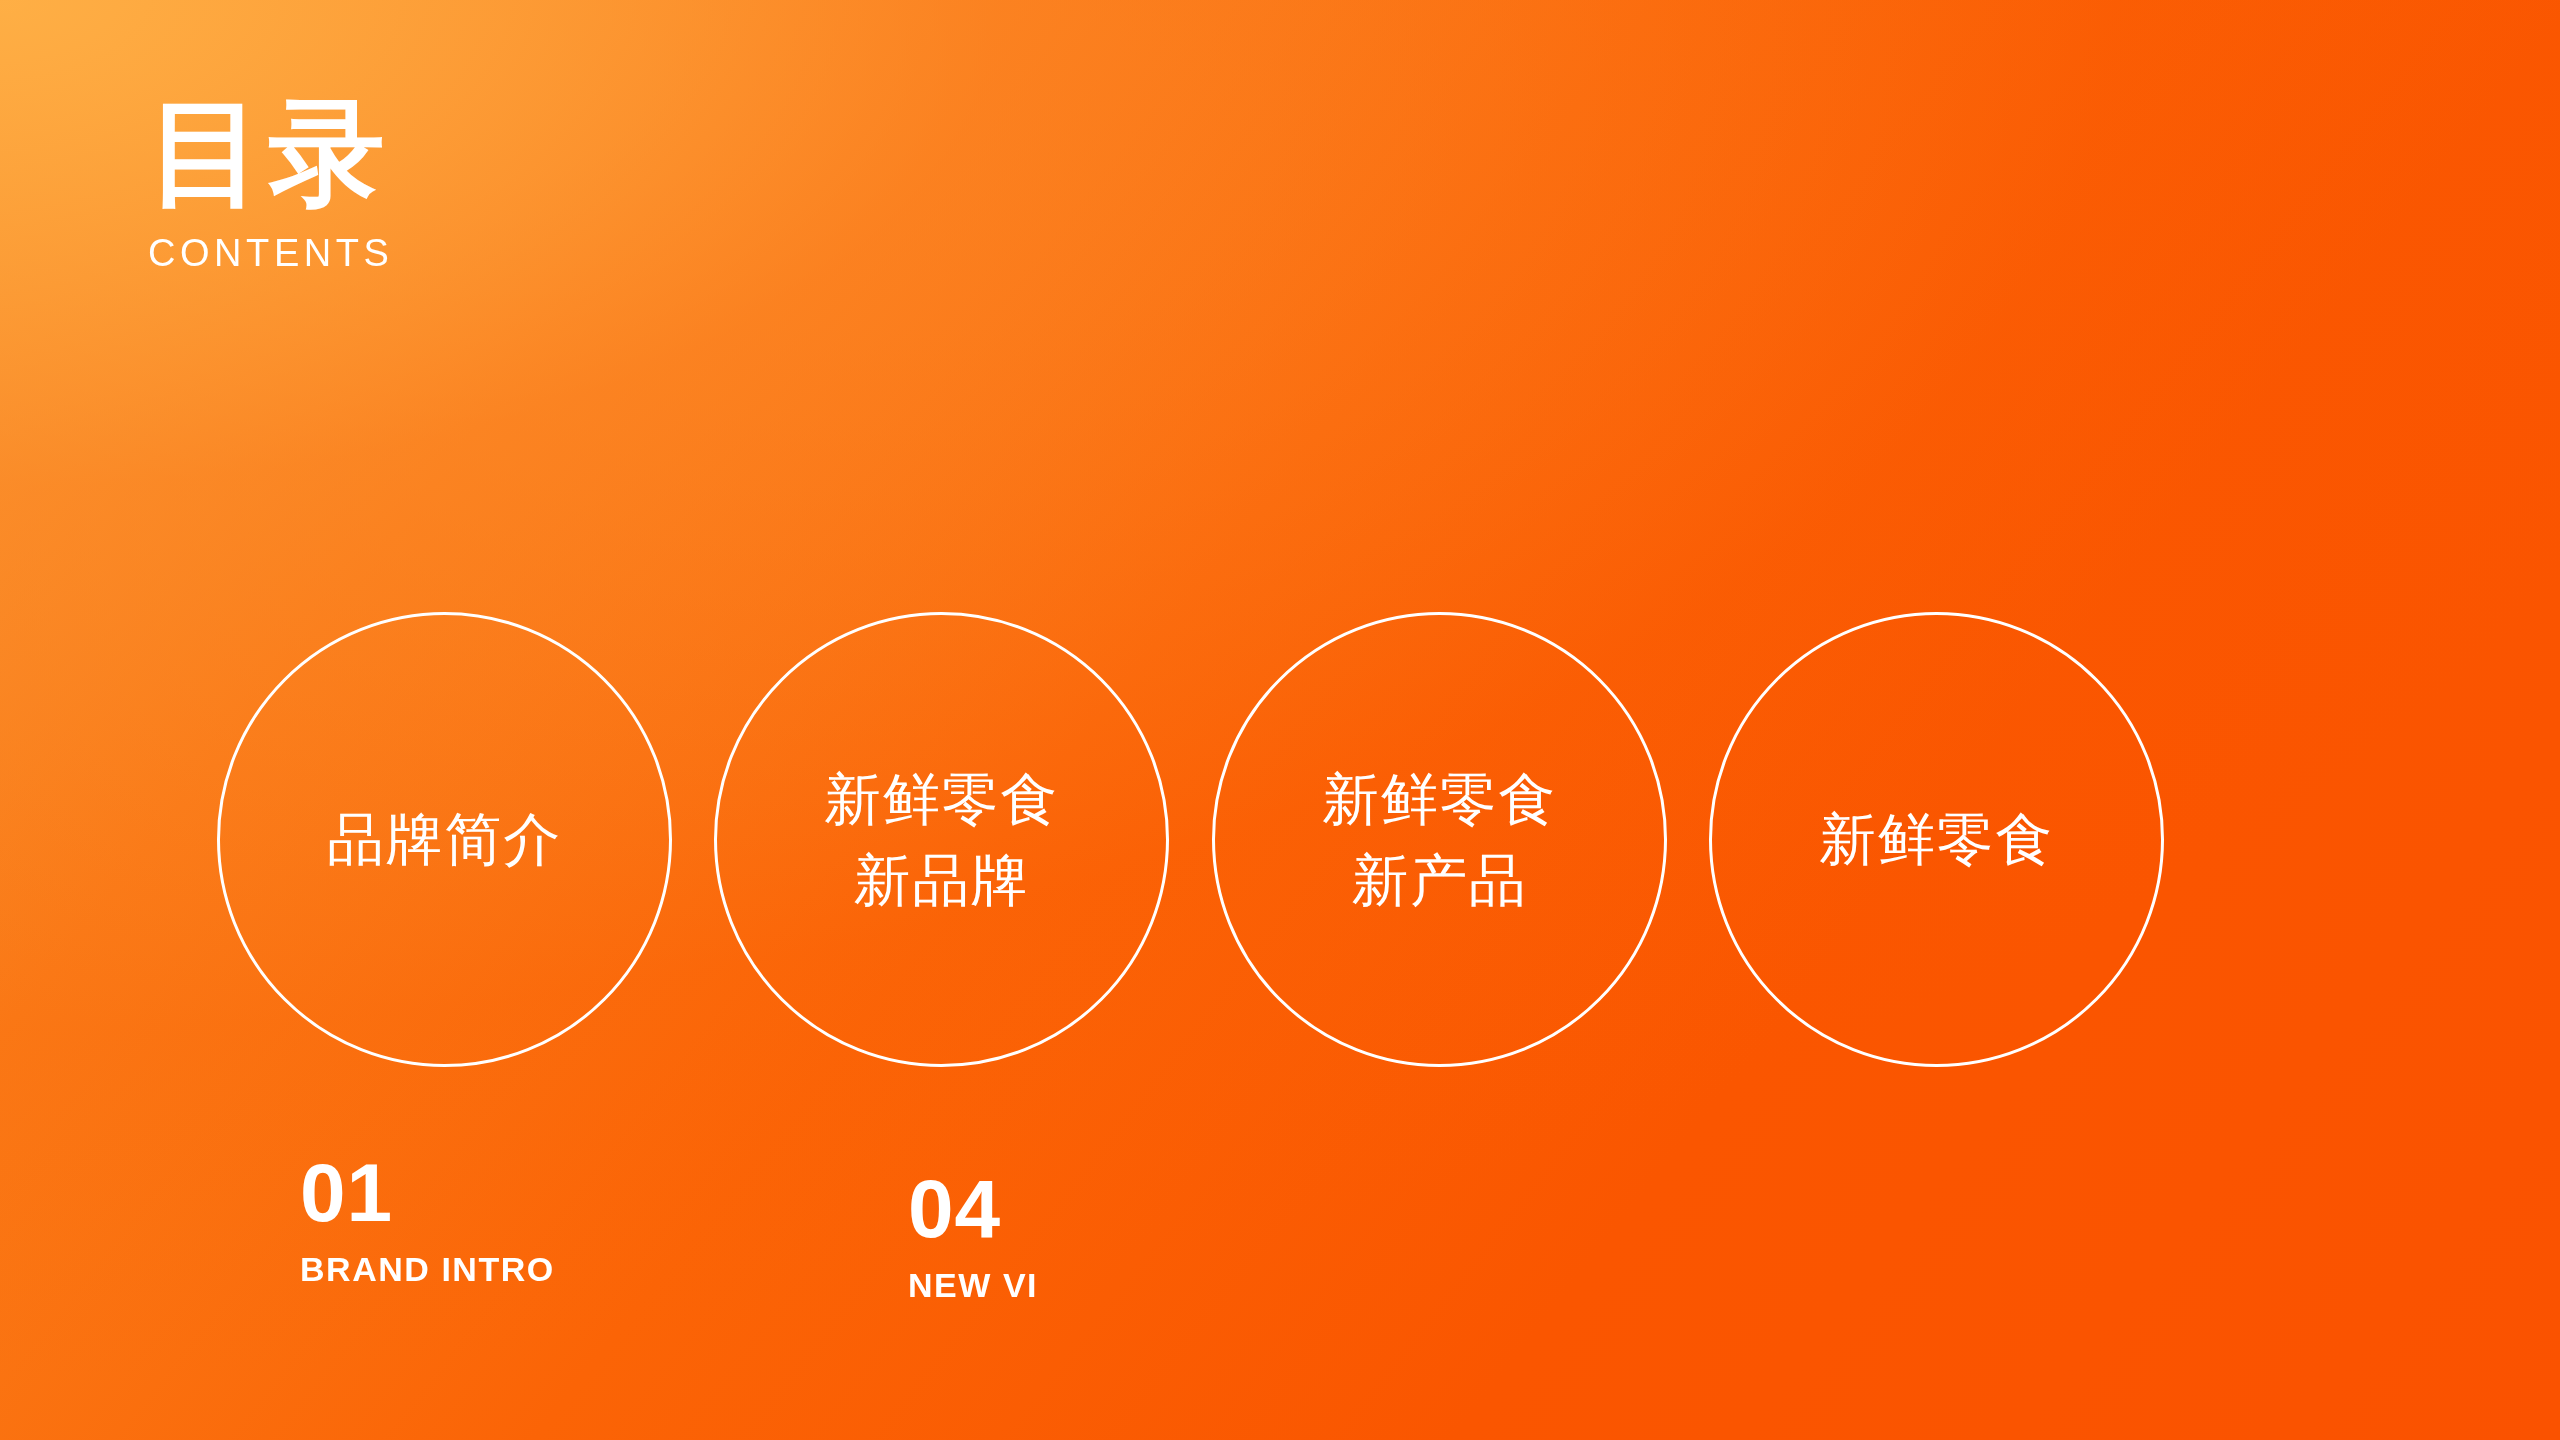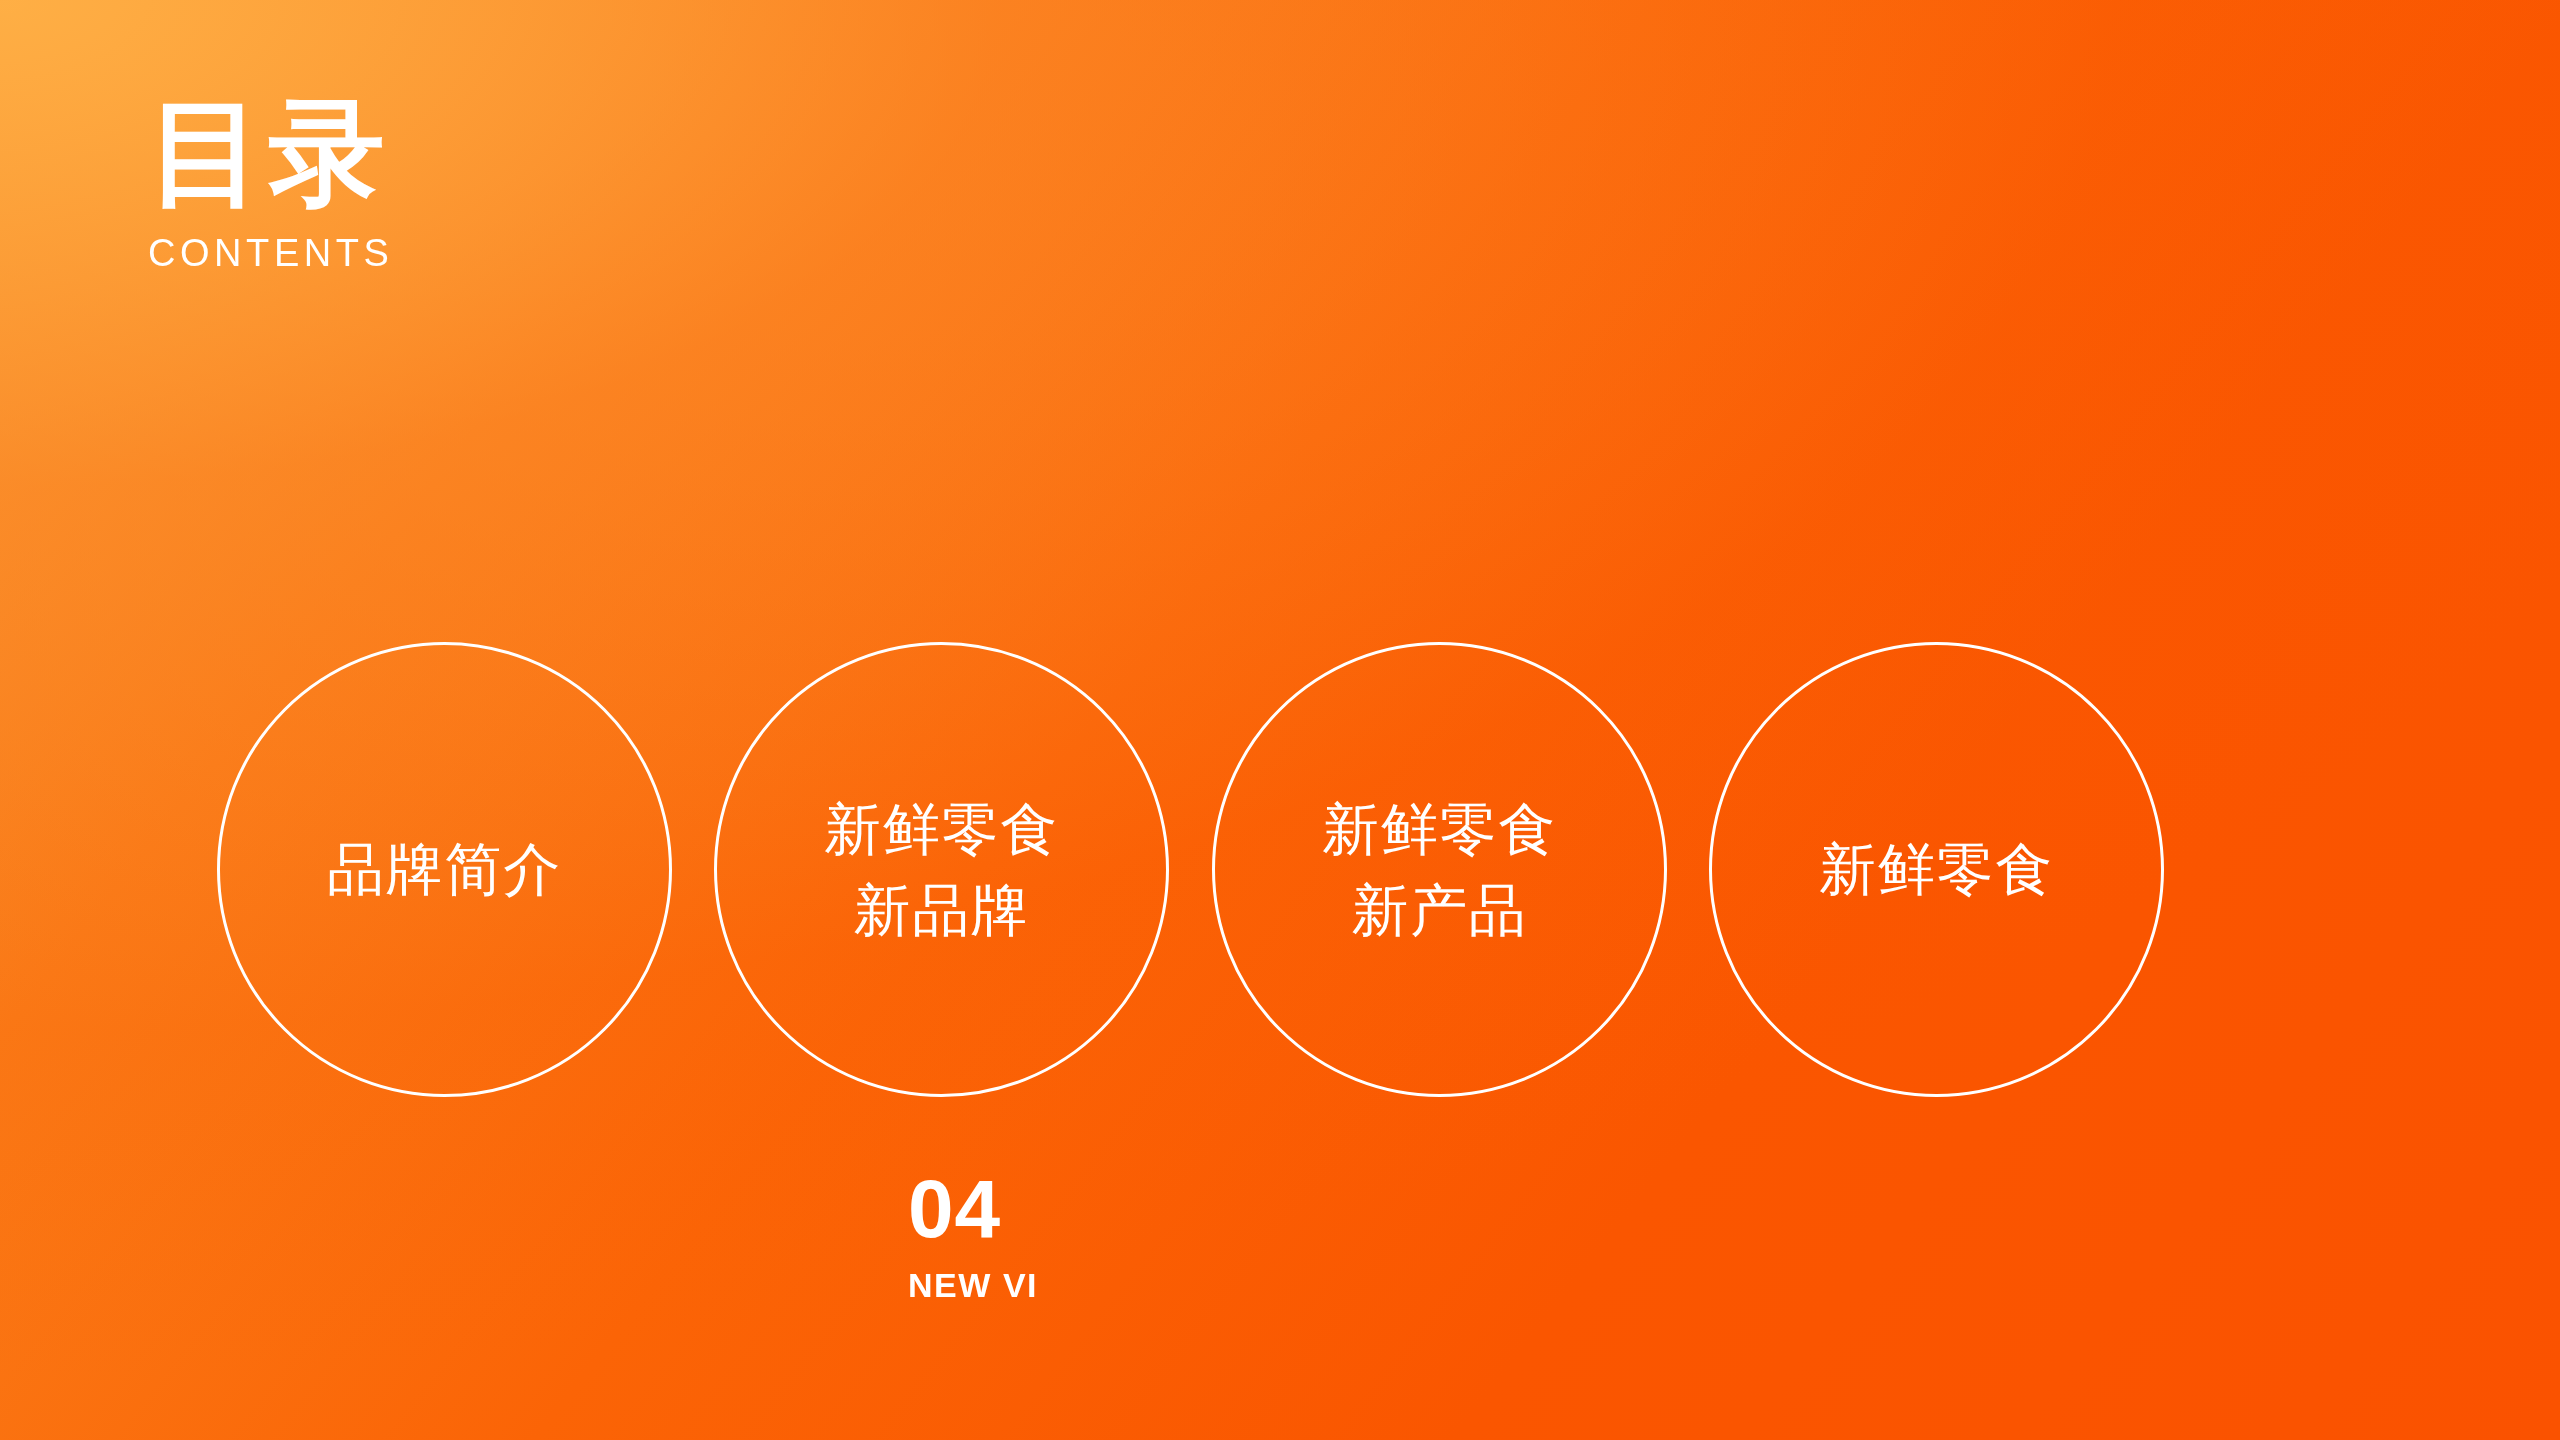--- a/index.html
+++ b/index.html
@@ -44,21 +44,21 @@
     font-size: 38px;
     font-weight: 400;
     letter-spacing: 0.12em;
     white-space: nowrap;
   }
 
   
   .circle-row {
     position: absolute;
     left: 0;
-    top: 642px;
+    top: 612px;
     width: 2560px;
     height: 460px;
   }
   .circle-item {
     position: absolute;
     top: 0;
     width: 455px;
     height: 455px;
   }
   .ring {
@@ -151,20 +151,24 @@
 
     <div class="circle-item c4">
       <div class="ring"></div>
       <div class="circle-text">
         <span class="line">新鲜零食</span>
       </div>
     </div>
 
   </div>
 
+  <div class="caption cap1">
+    <div class="num">01</div>
+    <div class="sub">BRAND INTRO</div>
+  </div>
 
   <div class="caption cap2">
     <div class="num">04</div>
     <div class="sub">NEW VI</div>
   </div>
 
 
 
 </div>
 

